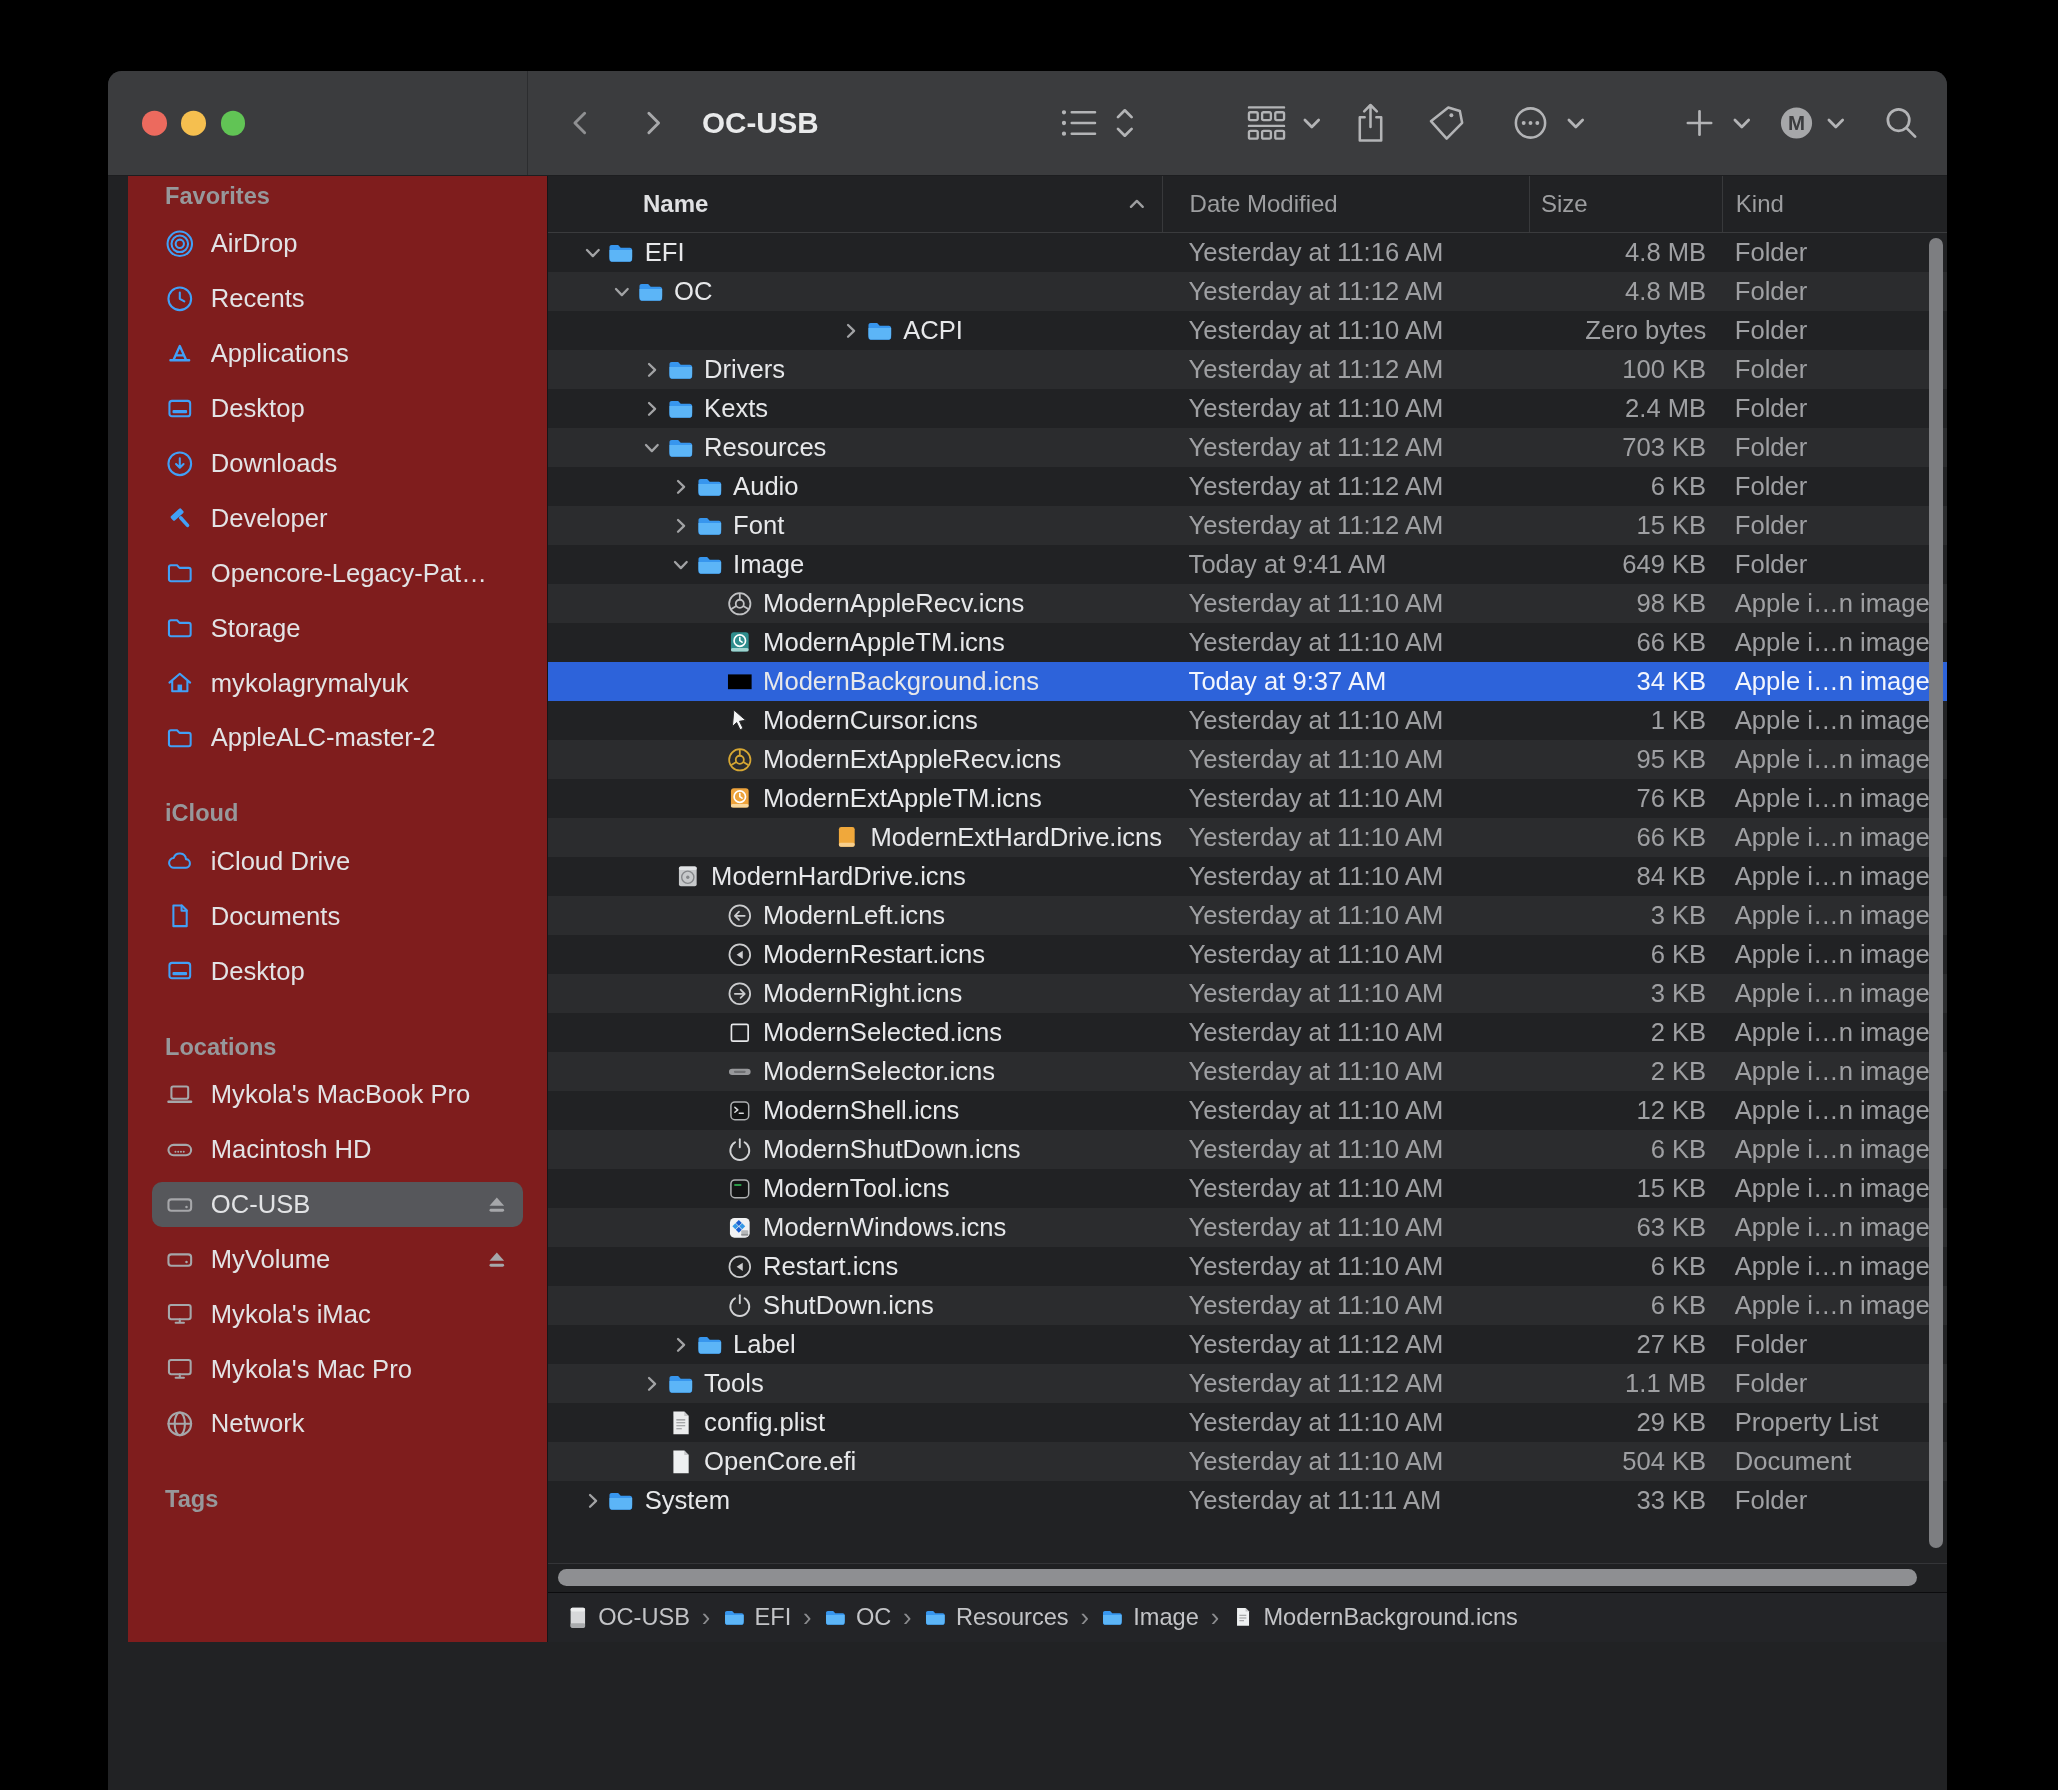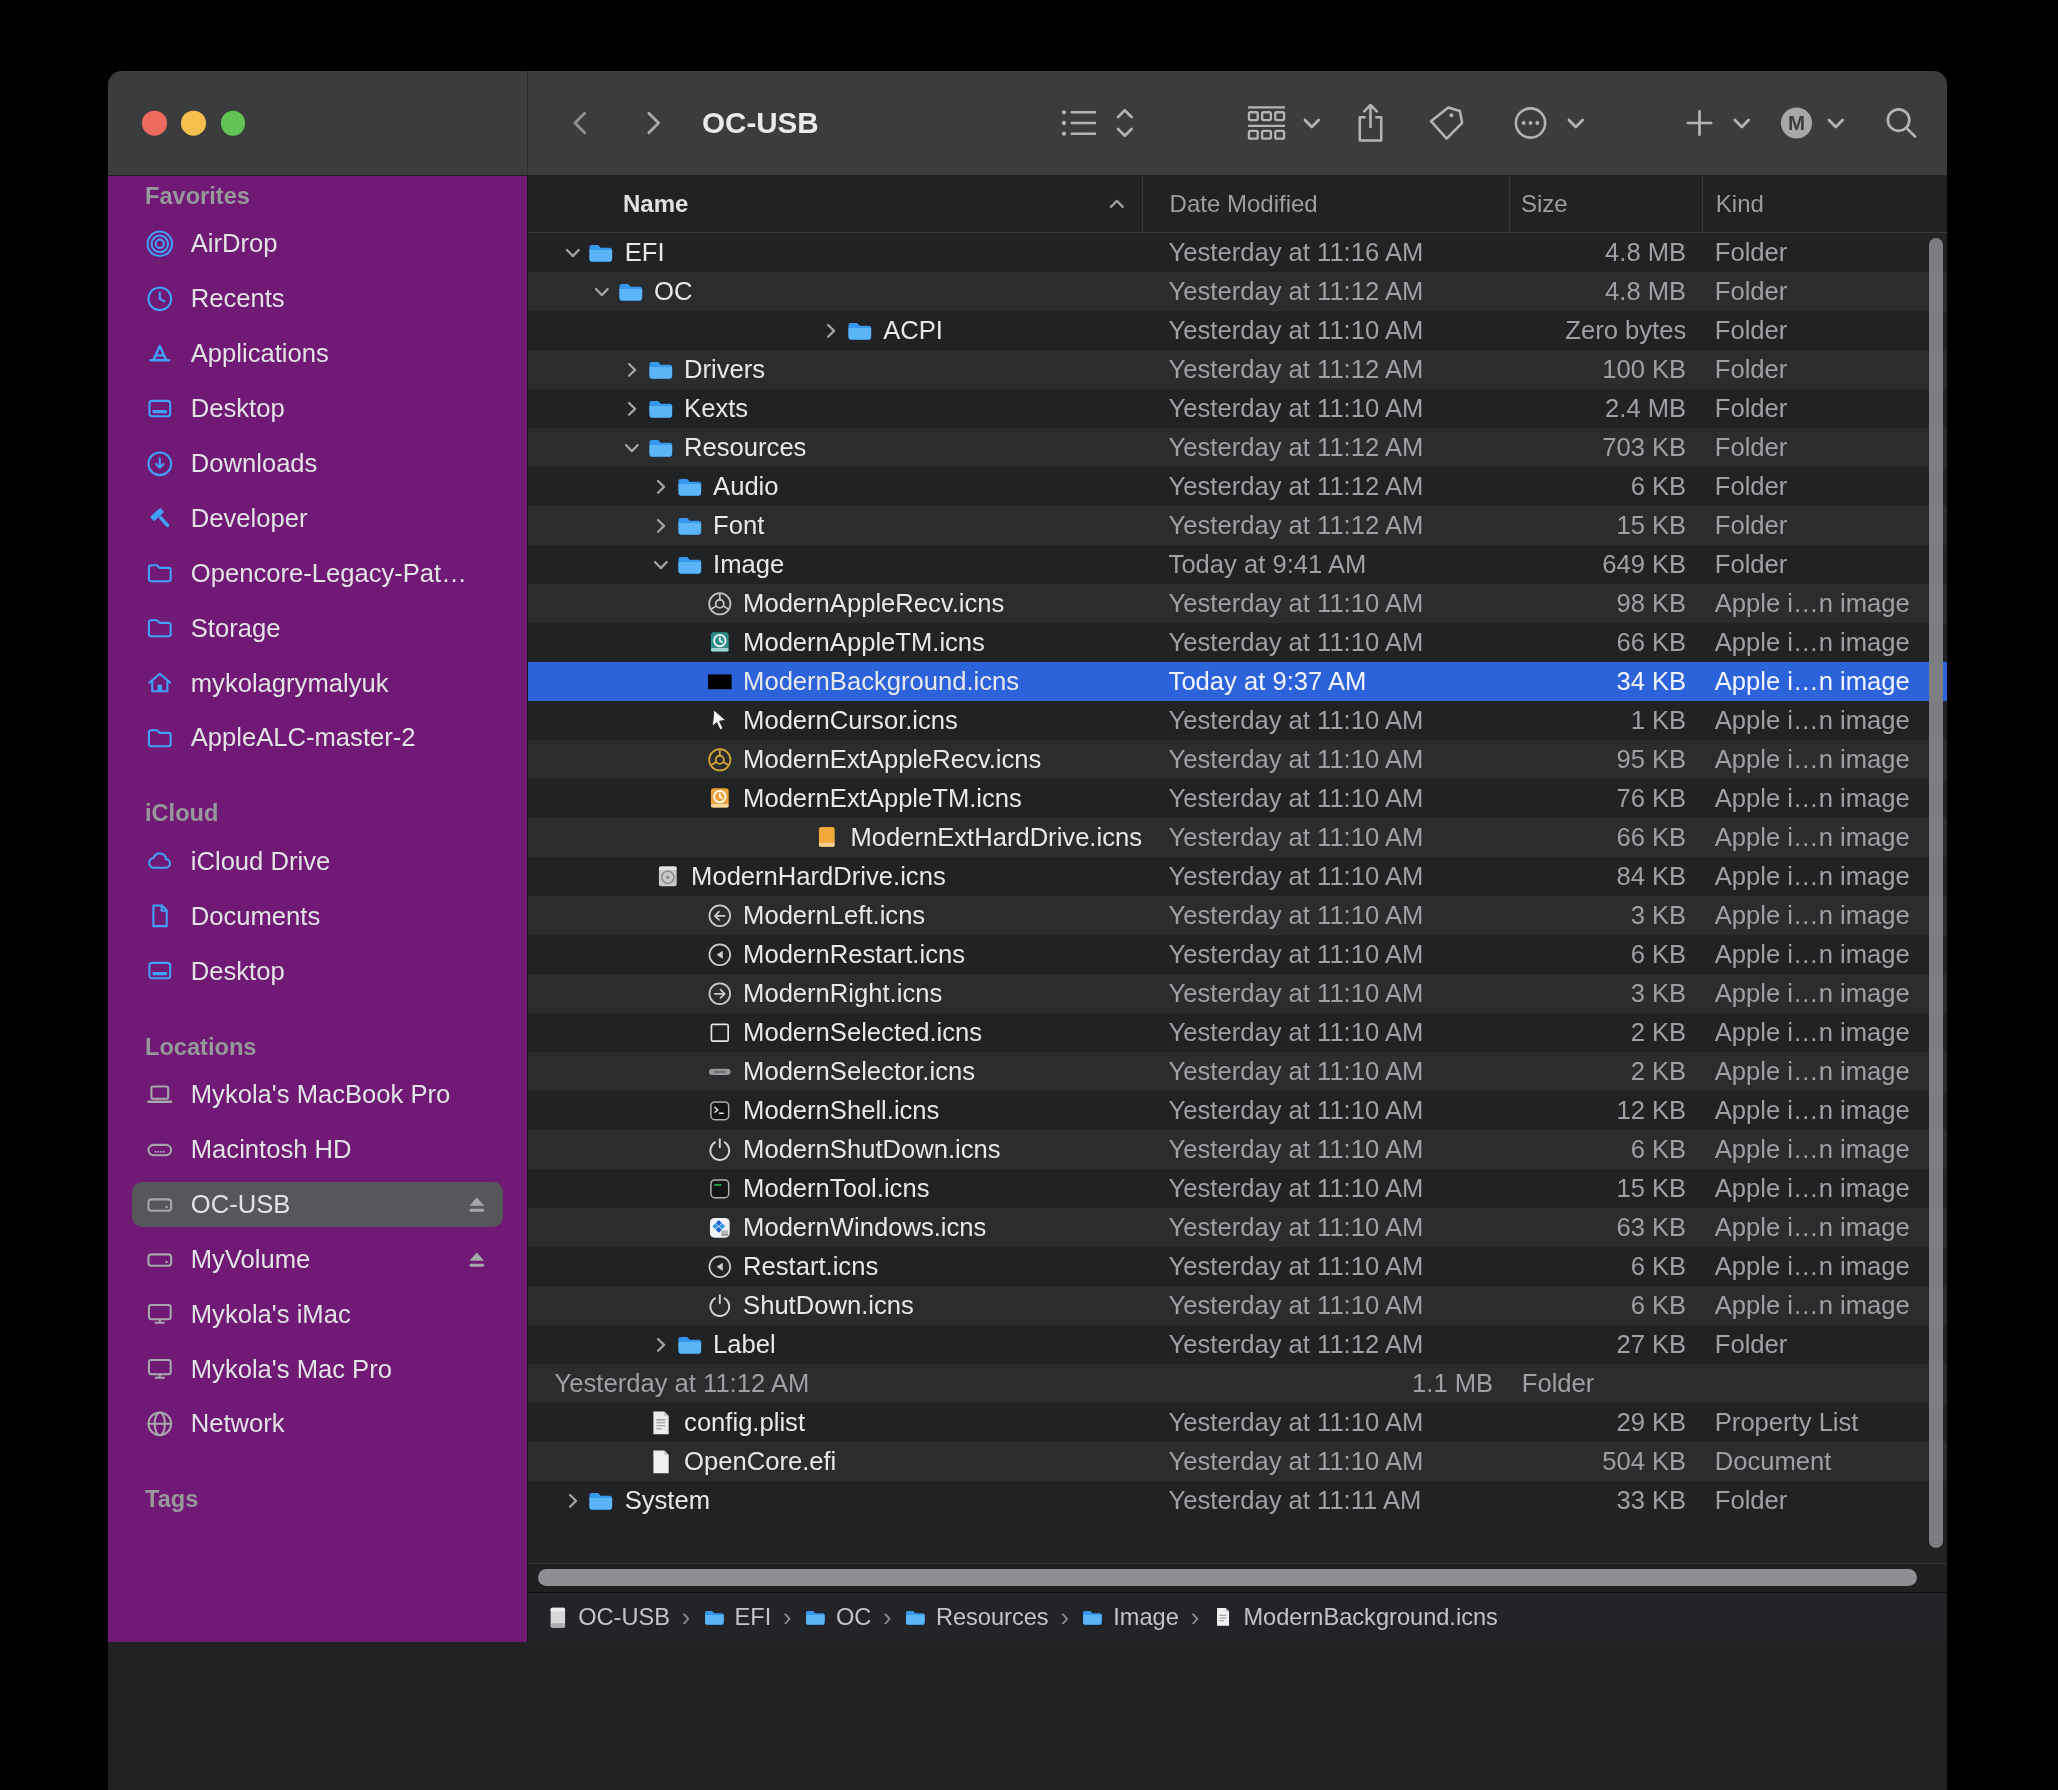--- a/index.html
+++ b/index.html
@@ -10,21 +10,21 @@
   .toolbar{display:flex;height:104px;background:#3b3c3e;border-bottom:1px solid #1d1e20;}
   .tb-side{width:419px;flex:0 0 419px;position:relative;}
   .tb-main{flex:1;position:relative;border-left:1px solid #2c2d2f;}
   .lights{position:absolute;left:34px;top:50%;transform:translateY(-50%);display:flex;gap:14.8px;}
   .light{width:24.6px;height:24.6px;border-radius:50%;}
   .tbi{position:absolute;top:50%;transform:translateY(-50%);display:flex;align-items:center;justify-content:center;}
   .win-title{position:absolute;left:174px;top:50%;transform:translateY(-50%);
     font-size:29.6px;font-weight:700;color:#e9eaeb;white-space:nowrap;}
   
   .content{display:flex;height:1466px;}
-  .sidebar{width:419px;flex:0 0 419px;background:#701a75;overflow:hidden;}
+  .sidebar{width:419px;flex:0 0 419px;background:#7f1d1d;overflow:hidden;margin-left:20px;}
   .sb-section{margin-top:39px;}
   .sb-section:first-child{margin-top:5.9px;}
   .sb-title{height:29.6px;line-height:29.6px;padding-left:37px;font-size:23.6px;font-weight:700;color:#97989b;}
   .sb-item{height:45px;margin:9.9px 11.8px 0 23.6px;width:371px;box-sizing:border-box;border-radius:9.9px;
     display:flex;align-items:center;padding:0 13.8px;color:#e2e3e5;font-size:25.6px;white-space:nowrap;overflow:hidden;}
   .sb-item:first-of-type{margin-top:7.9px;}
   .sb-item.sel{background:#56575b;}
   .sb-ico{width:29.6px;height:29.6px;flex:0 0 29.6px;margin-right:15.8px;display:flex;align-items:center;justify-content:center;}
   .ico-blue{color:#41a0f7;}
   .ico-gray{color:#a6a7aa;}
@@ -876,20 +876,34 @@
                   <path d="M2.5 11.2h23v6.9c0 2.9-1 4.8-2.3 4.8H4.8c-1.3 0-2.3-1.9-2.3-4.8z" fill="#5cb5f7"></path>
                 </svg>
               </span>
               <span>Label</span>
             </div>
             <div class="cell c-date">Yesterday at 11:12 AM</div>
             <div class="cell c-size">27 KB</div>
             <div class="cell c-kind">Folder</div>
           </div>
           <div class="row grid4">
+            <div class="cell c-name" style="padding-left: 89px;">
+              <span class="chev">
+                <svg width="21.7" height="21.7" viewBox="0 0 20 20" fill="none" stroke="#a2a3a5" stroke-width="2.1" stroke-linecap="round" stroke-linejoin="round">
+                  <path d="M7.4 4.6L13 10l-5.6 5.4"></path>
+                </svg>
+              </span>
+              <span class="fico">
+                <svg width="27.6" height="27.6" viewBox="0 0 28 28">
+                  <path d="M2.5 8.3c0-1.3 1-2.2 2.3-2.2h6.5l2.6 2.8h9.3c1.3 0 2.3 1 2.3 2.2v9.8c0 1.3-1 2.3-2.3 2.3H4.8c-1.3 0-2.3-1-2.3-2.3z" fill="#3796ee"></path>
+                  <path d="M2.5 11.2h23v6.9c0 2.9-1 4.8-2.3 4.8H4.8c-1.3 0-2.3-1.9-2.3-4.8z" fill="#5cb5f7"></path>
+                </svg>
+              </span>
+              <span>Tools</span>
+            </div>
             <div class="cell c-date">Yesterday at 11:12 AM</div>
             <div class="cell c-size">1.1 MB</div>
             <div class="cell c-kind">Folder</div>
           </div>
           <div class="row grid4">
             <div class="cell c-name" style="padding-left: 89px;">
               <span class="chev"></span>
               <span class="fico">
                 <svg width="27.6" height="27.6" viewBox="0 0 28 28">
                   <path d="M6.5 2.5h11l4.5 4.5v18.5h-15.5z" fill="#ebeced"></path>

